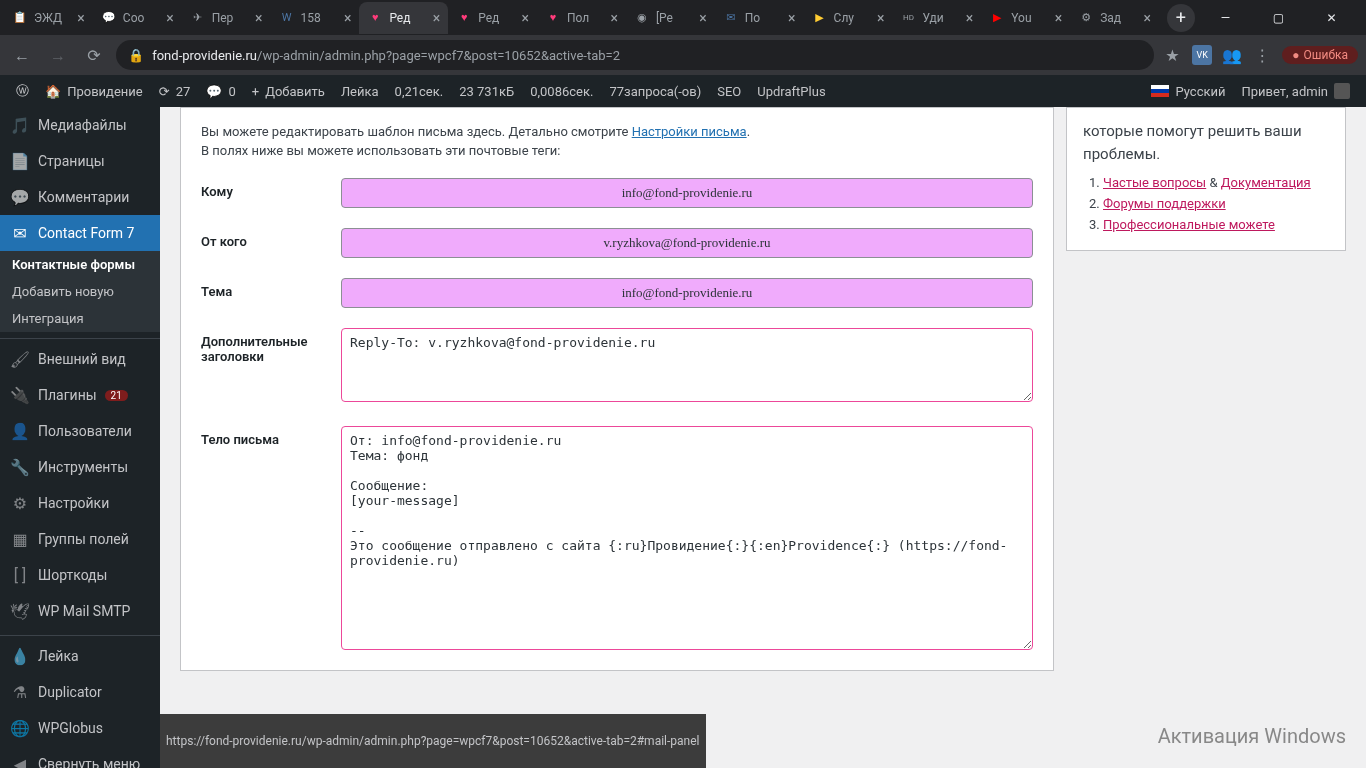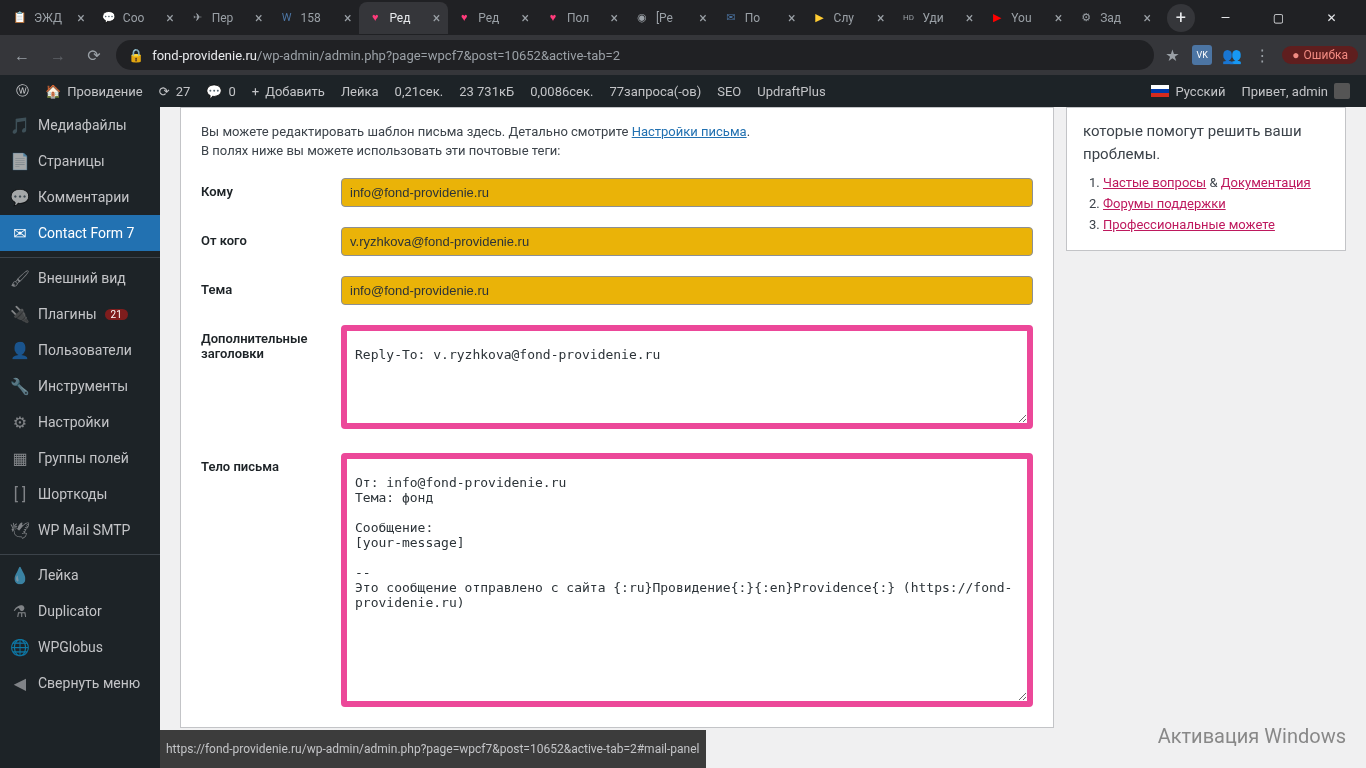--- a/index.html
+++ b/index.html
@@ -54,30 +54,30 @@
 .wp-content { flex: 1; background: #f0f0f1; padding: 0 20px 20px; overflow-y: auto; position: relative; }
 .content-inner { display: flex; gap: 12px; }
 .main-col { flex: 1; background: #fff; border: 1px solid #c3c4c7; padding: 16px 20px; }
 .side-col { width: 280px; background: #fff; border: 1px solid #c3c4c7; padding: 12px 16px; align-self: flex-start; }
 
 .intro-text { font-size: 13px; color: #3c434a; margin-bottom: 4px; }
 .intro-text a { color: #2271b1; text-decoration: underline; }
 .form-row { display: flex; margin-top: 20px; }
 .form-label { width: 140px; font-size: 13px; font-weight: 600; color: #1d2327; padding-top: 6px; }
 .form-control { flex: 1; }
-.form-control input[type="text"] { width: 100%; padding: 6px 8px; border: 1px solid #8c8f94; border-radius: 4px; font-family: Liberation Sans, sans-serif; font-size: 13px; color: #2c3338; background: #eab308; }
-.form-control textarea { width: 100%; padding: 16px 8px; border: 6px solid #ec4899; border-radius: 4px; font-family: Consolas, Monaco, monospace; font-size: 13px; color: #2c3338; background: #fff; resize: both; }
+.form-control input[type="text"] { width: 100%; padding: 6px 8px; border: 1px solid #8c8f94; border-radius: 4px; font-family: Liberation Serif, serif; font-size: 13px; color: #2c3338; background: #f0abfc; text-align: center; }
+.form-control textarea { width: 100%; padding: 6px 8px; border: 1px solid #ec4899; border-radius: 4px; font-family: Consolas, Monaco, monospace; font-size: 13px; color: #2c3338; background: #fff; resize: both; }
 
 .side-text { font-size: 15px; color: #3c434a; line-height: 1.5; }
 .side-list { margin-top: 10px; padding-left: 20px; }
 .side-list li { font-size: 13px; color: #3c434a; margin-bottom: 6px; }
 .side-list a { color: #be185d; text-decoration: underline; }
 
 
-.status-bar { position: absolute; bottom: 0; left: 0; background: #3c3c3c; color: #c3c4c7; font-size: 12px; padding: 12px 6px; }
+.status-bar { position: absolute; bottom: 0; left: 0; background: #3c3c3c; color: #c3c4c7; font-size: 12px; padding: 20px 6px; }
 
 
 .win-activation { position: absolute; bottom: 20px; right: 20px; color: #999; font-size: 14px; text-align: left; pointer-events: none; }
 .win-activation .wa-title { font-size: 20px; color: #888; }
 </style>
 </head>
 <body>
 
 <div class="browser-chrome">
   <div class="tab-strip">
@@ -238,20 +238,25 @@
         <span>Страницы</span>
       </div>
     <div class="menu-item">
         <span class="menu-icon">💬</span>
         <span>Комментарии</span>
       </div>
     <div class="menu-item current">
         <span class="menu-icon">✉</span>
         <span>Contact Form 7</span>
       </div>
+    <div class="submenu">
+      <div class="submenu-item current">Контактные формы</div>
+      <div class="submenu-item">Добавить новую</div>
+      <div class="submenu-item">Интеграция</div>
+    </div>
     <div class="menu-sep"></div>
     <div class="menu-item">
         <span class="menu-icon">🖌</span>
         <span>Внешний вид</span>
       </div>
     <div class="menu-item">
         <span class="menu-icon">🔌</span>
         <span>Плагины</span>
         <span class="badge-count">21</span>
       </div>

